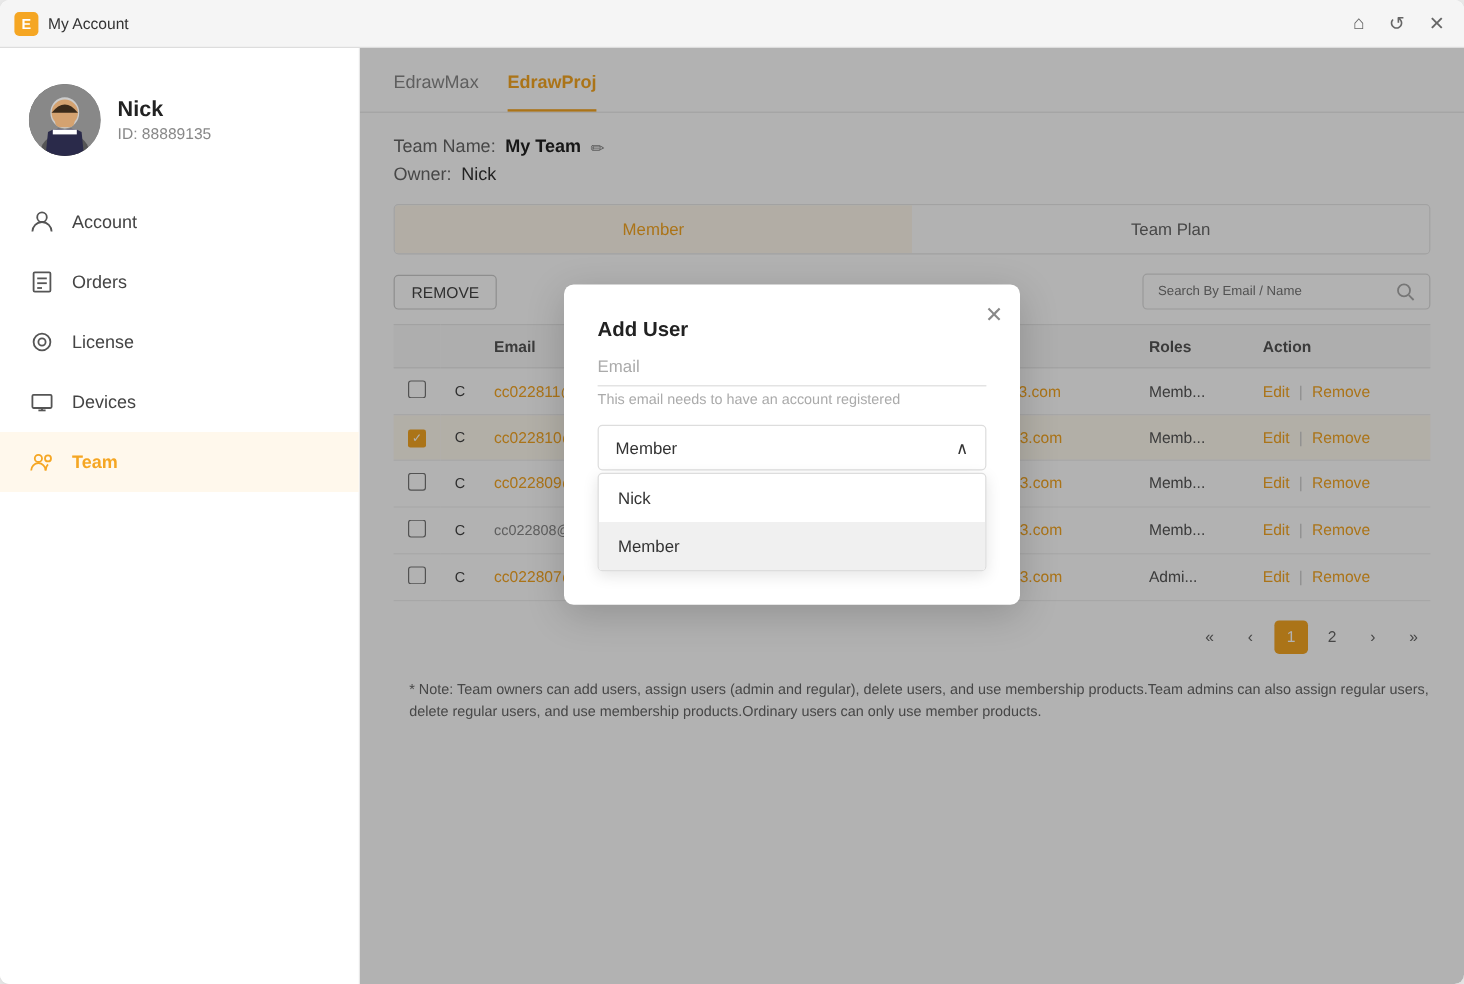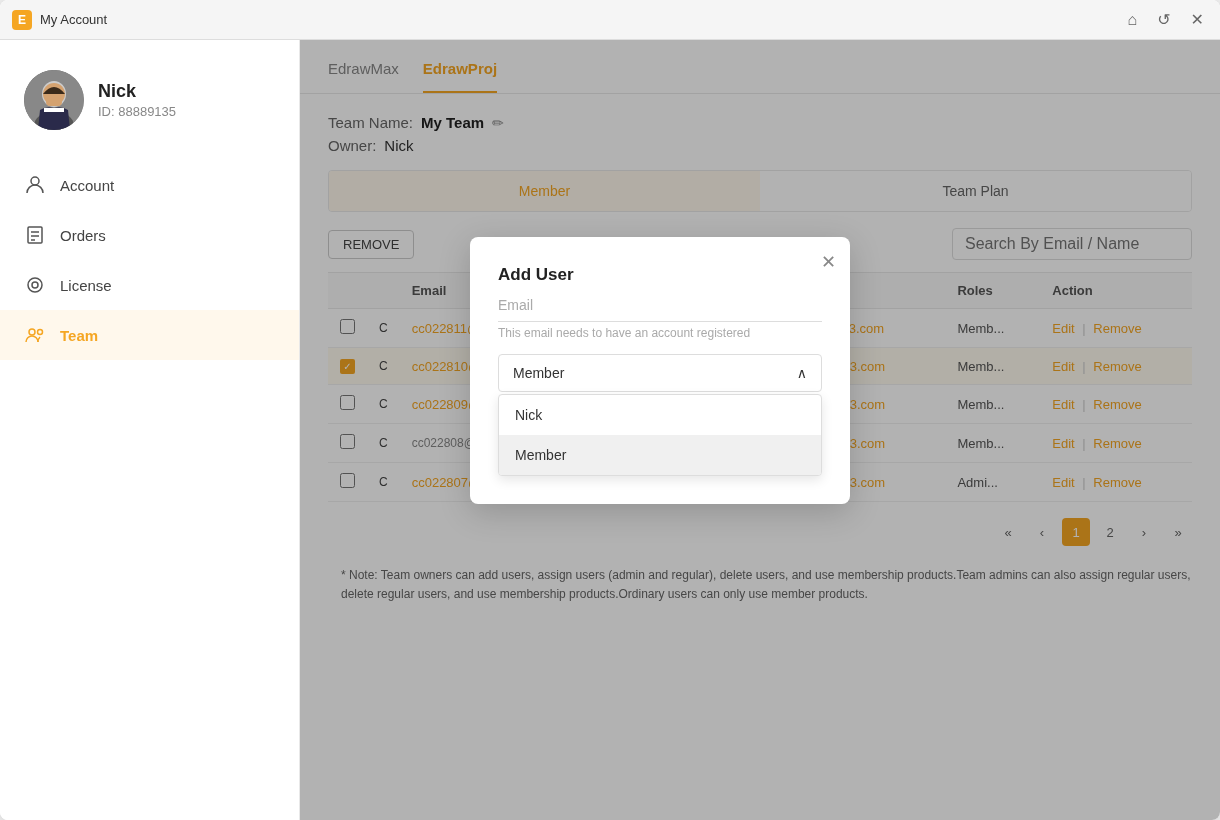--- a/index.html
+++ b/index.html
@@ -50,21 +50,21 @@
 
     
     .sub-tabs { display: flex; margin-bottom: 16px; border: 1px solid #e8e8e8; border-radius: 4px; overflow: hidden; }
     .sub-tab { flex: 1; padding: 12px; text-align: center; font-size: 14px; cursor: pointer; color: #666; background: #fff; }
     .sub-tab.active { background: #fff8ec; color: #f5a623; font-weight: 500; }
 
     
     .actions-bar { display: flex; justify-content: space-between; align-items: center; margin-bottom: 12px; }
     .remove-btn { background: none; border: 1px solid #ccc; padding: 6px 14px; border-radius: 4px; font-size: 13px; cursor: pointer; color: #444; }
     .search-box { display: flex; align-items: center; border: 1px solid #ddd; border-radius: 4px; padding: 6px 12px; gap: 8px; width: 240px; }
-    .search-input { border: none; outline: none; font-size: 16px; color: #8b5cf6; flex: 1; background: transparent; }
+    .search-input { border: none; outline: none; font-size: 11px; color: #8b5cf6; flex: 1; background: transparent; }
 
     
     .members-table { width: 100%; border-collapse: collapse; font-size: 13px; }
     .members-table th { background: #fafafa; padding: 10px 12px; text-align: left; color: #555; font-weight: 600; border-bottom: 1px solid #e8e8e8; border-top: 1px solid #e8e8e8; }
     .members-table td { padding: 10px 12px; border-bottom: 1px solid #f0f0f0; color: #444; }
     .members-table td.email-col { color: #f5a623; }
     .members-table td.role-col { color: #555; }
     .action-link { color: #f5a623; cursor: pointer; font-size: 13px; }
     .action-sep { color: #ccc; margin: 0 4px; }
     .checkbox { width: 15px; height: 15px; cursor: pointer; }
@@ -167,20 +167,30 @@
       <div class="nav-item">
         <div class="nav-icon">
           <svg width="20" height="20" viewBox="0 0 20 20" fill="none" stroke="#555" stroke-width="1.5">
             <circle cx="10" cy="10" r="7"></circle>
             <circle cx="10" cy="10" r="3"></circle>
           </svg>
         </div>
         <span>License</span>
       </div>
 
+      <div class="nav-item">
+        <div class="nav-icon">
+          <svg width="20" height="20" viewBox="0 0 20 20" fill="none" stroke="#555" stroke-width="1.5">
+            <rect x="2" y="4" width="16" height="11" rx="1"></rect>
+            <line x1="7" y1="17" x2="13" y2="17"></line>
+            <line x1="10" y1="15" x2="10" y2="17"></line>
+          </svg>
+        </div>
+        <span>Devices</span>
+      </div>
 
       <div class="nav-item active">
         <div class="nav-icon">
           <svg width="20" height="20" viewBox="0 0 20 20" fill="none" stroke="#f5a623" stroke-width="1.5">
             <circle cx="7" cy="7" r="3"></circle>
             <path d="M1 17c0-3.3 2.7-6 6-6s6 2.7 6 6"></path>
             <circle cx="15" cy="7" r="2.5"></circle>
             <path d="M13 17c0-2.2 1-4 2-5"></path>
           </svg>
         </div>

